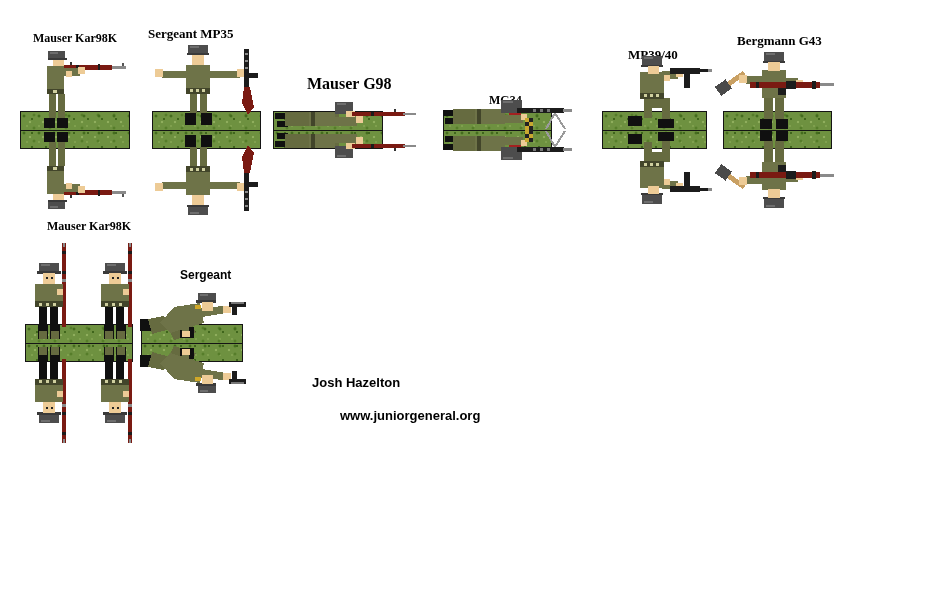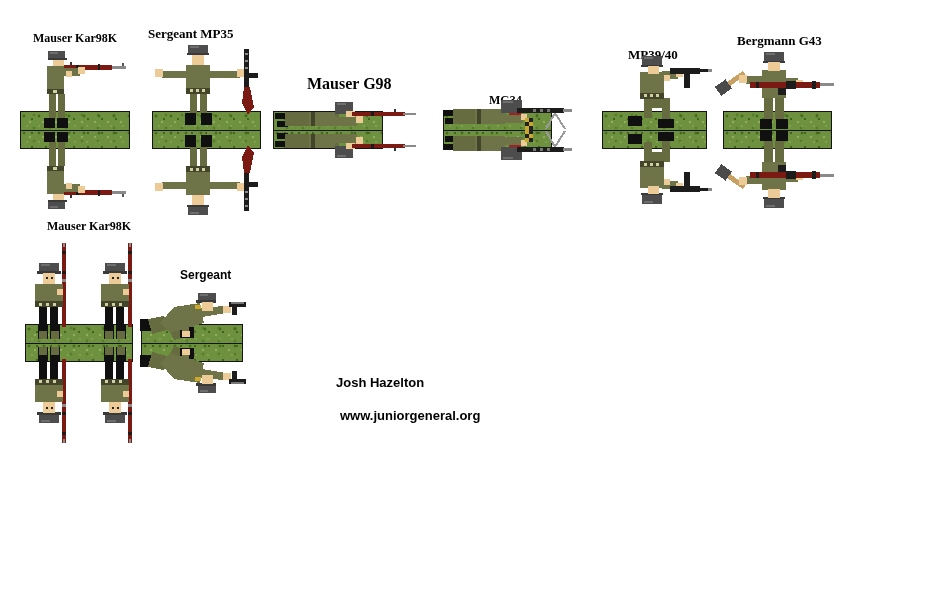--- a/index.html
+++ b/index.html
@@ -465,16 +465,16 @@
         <rect x="94" y="14" width="5" height="8" fill="#1c1c1c"></rect>
         <rect x="57" y="12" width="6" height="4" fill="#d0a828"></rect>
         <rect x="60" y="0" width="18" height="9" fill="#4d4d4d"></rect>
         <rect x="62" y="1" width="8" height="2" fill="#6e6e6e"></rect>
         <rect x="58" y="7" width="20" height="3" fill="#3a3a3a"></rect>
         <rect x="64" y="9" width="11" height="9" fill="#edcb96"></rect>
       </svg>
       </div>
   </div>
 
-  <div class="credit" style="left:336px;top:375px">Josh Hazelton</div>
+  <div class="credit" style="left:312px;top:375px">Josh Hazelton</div>
   <div class="credit" style="left:340px;top:408px">www.juniorgeneral.org</div>
 
 </div>
 
 </body></html>

